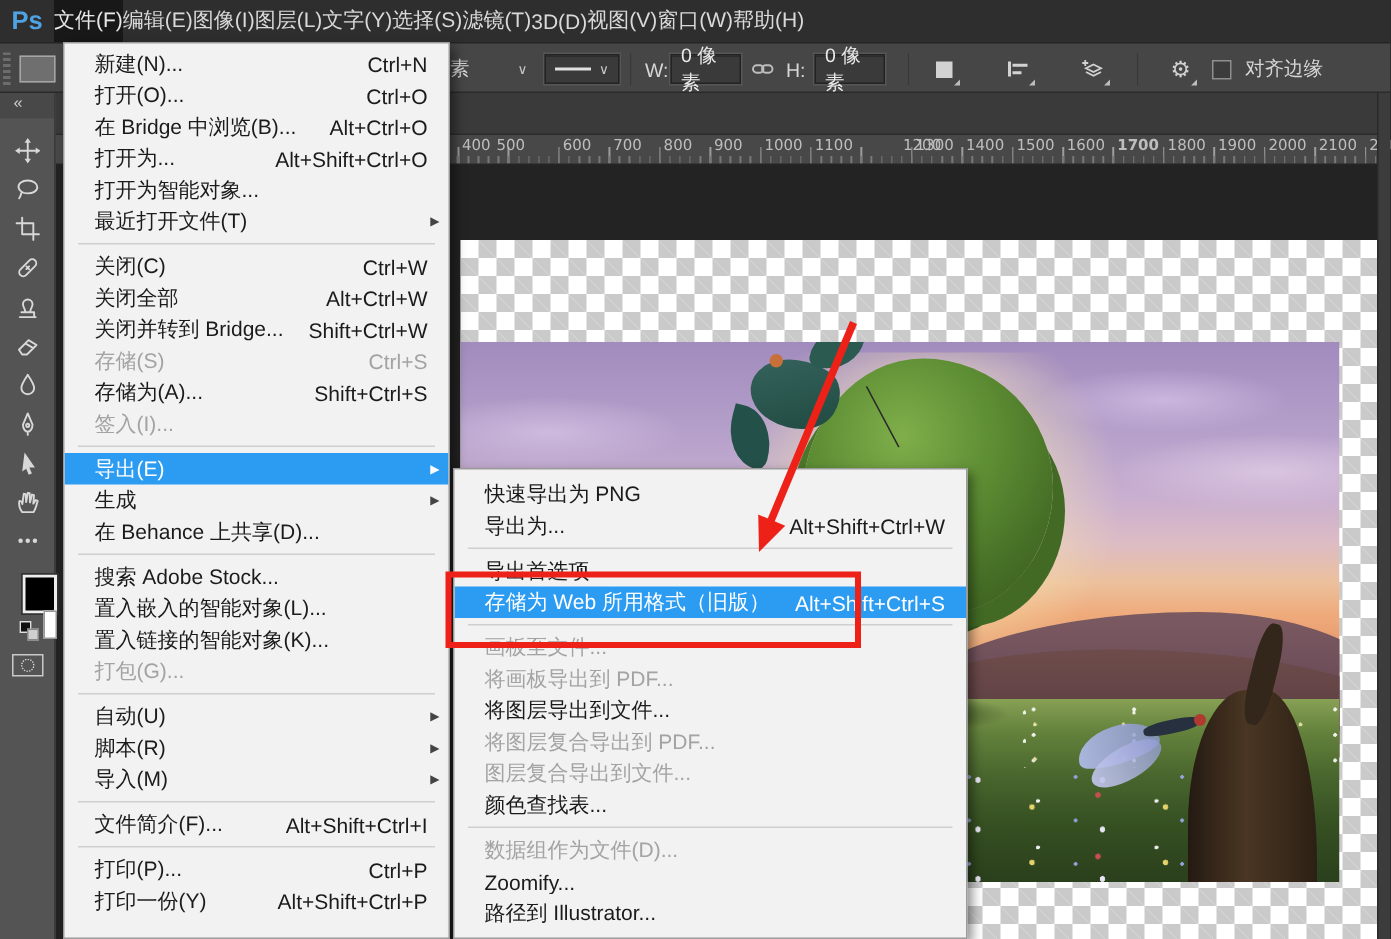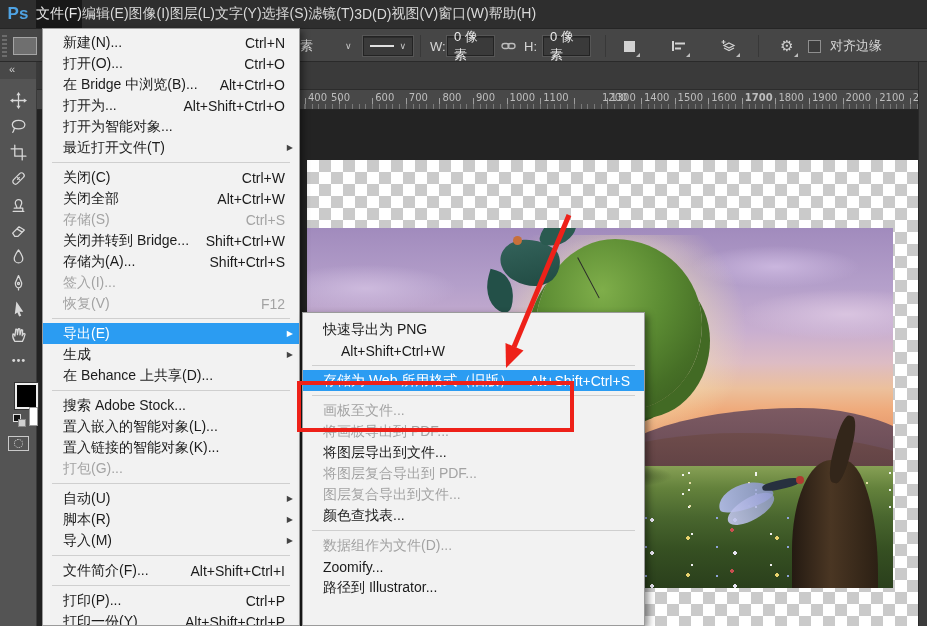--- a/index.html
+++ b/index.html
@@ -409,38 +409,34 @@
     </div>
     <div class="menu-sep"></div>
     <div class="menu-item">
       <span class="mi-label">关闭(C)</span>
       <span class="mi-shortcut">Ctrl+W</span>
     </div>
     <div class="menu-item">
       <span class="mi-label">关闭全部</span>
       <span class="mi-shortcut">Alt+Ctrl+W</span>
     </div>
+    <div class="menu-item">
+      <span class="mi-label">关闭并转到 Bridge...</span>
+      <span class="mi-shortcut">Shift+Ctrl+W</span>
+    </div>
     <div class="menu-item disabled">
       <span class="mi-label">存储(S)</span>
       <span class="mi-shortcut">Ctrl+S</span>
     </div>
     <div class="menu-item">
-      <span class="mi-label">关闭并转到 Bridge...</span>
-      <span class="mi-shortcut">Shift+Ctrl+W</span>
-    </div>
-    <div class="menu-item">
       <span class="mi-label">存储为(A)...</span>
       <span class="mi-shortcut">Shift+Ctrl+S</span>
     </div>
     <div class="menu-item disabled">
       <span class="mi-label">签入(I)...</span>
-    </div>
-    <div class="menu-item disabled">
-      <span class="mi-label">恢复(V)</span>
-      <span class="mi-shortcut">F12</span>
     </div>
     <div class="menu-sep"></div>
     <div class="menu-item highlighted">
       <span class="mi-label">导出(E)</span>
       <span class="mi-arrow">▶</span>
     </div>
     <div class="menu-item">
       <span class="mi-label">生成</span>
       <span class="mi-arrow">▶</span>
     </div>
@@ -486,23 +482,27 @@
     <div class="menu-item">
       <span class="mi-label">打印一份(Y)</span>
       <span class="mi-shortcut">Alt+Shift+Ctrl+P</span>
     </div>
   </div>
 <div id="export-menu" class="menu-panel">
     <div class="menu-item">
       <span class="mi-label">快速导出为 PNG</span>
     </div>
     <div class="menu-item">
+      <span class="mi-label">导出为...</span>
       <span class="mi-shortcut">Alt+Shift+Ctrl+W</span>
     </div>
     <div class="menu-sep"></div>
+    <div class="menu-item">
+      <span class="mi-label">导出首选项</span>
+    </div>
     <div class="menu-item highlighted">
       <span class="mi-label">存储为 Web 所用格式（旧版）...</span>
       <span class="mi-shortcut">Alt+Shift+Ctrl+S</span>
     </div>
     <div class="menu-sep"></div>
     <div class="menu-item disabled">
       <span class="mi-label">画板至文件...</span>
     </div>
     <div class="menu-item disabled">
       <span class="mi-label">将画板导出到 PDF...</span>

